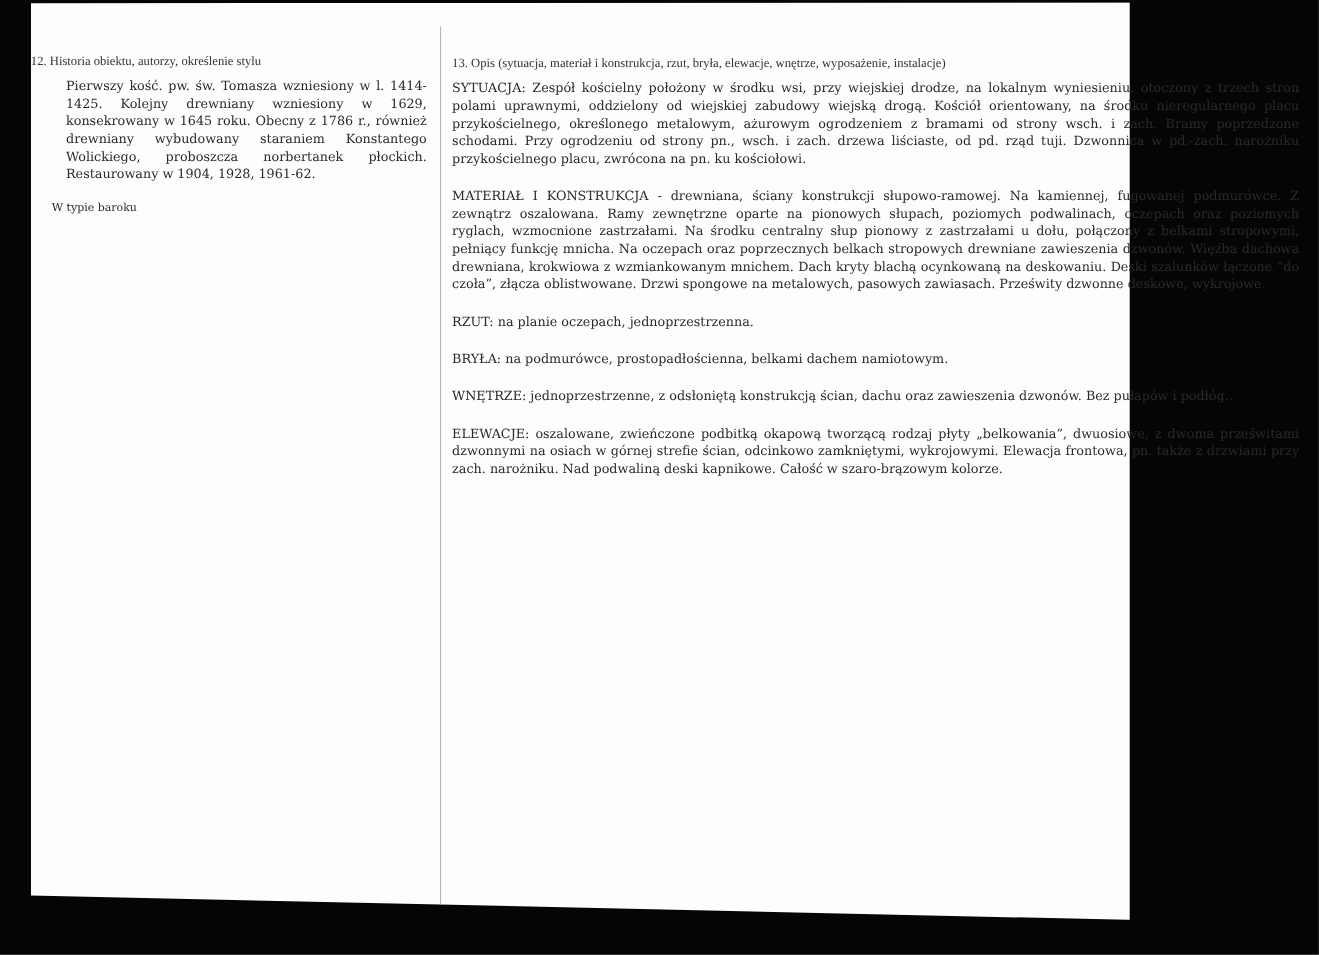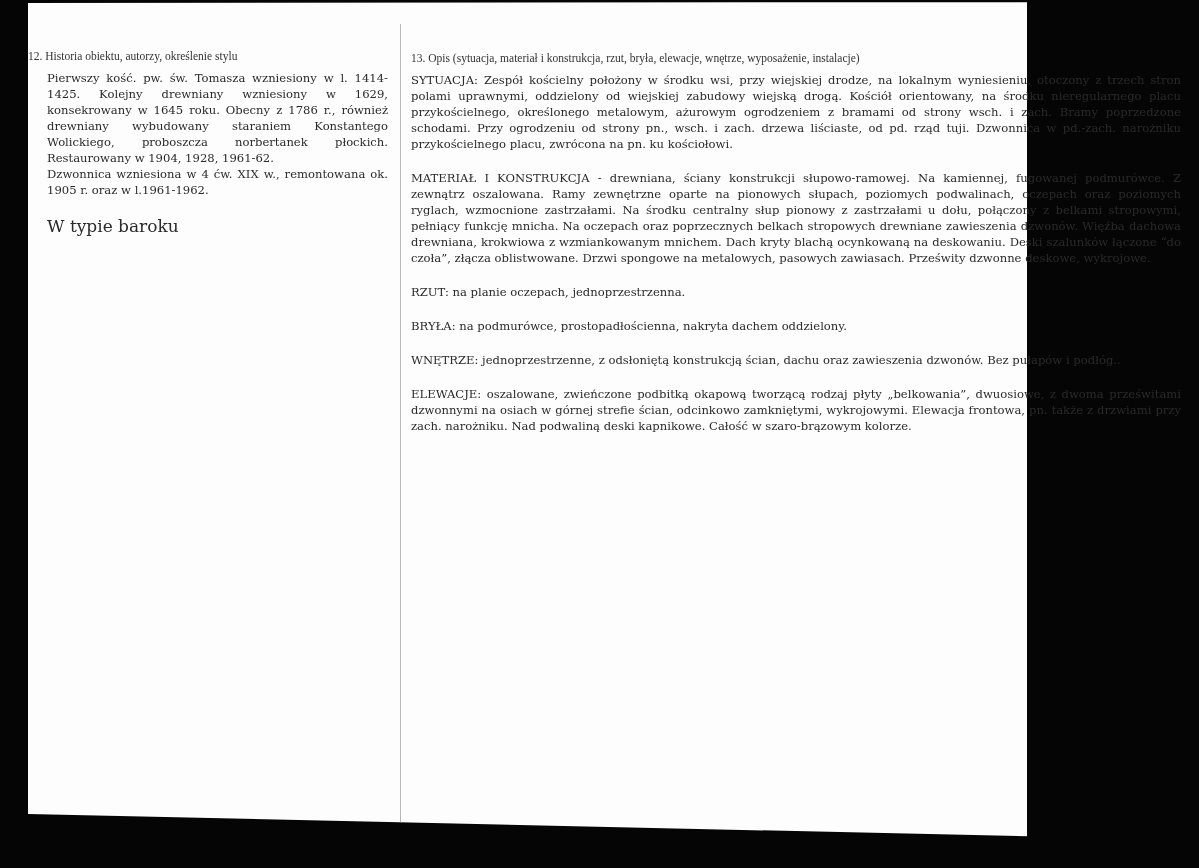--- a/index.html
+++ b/index.html
@@ -19,40 +19,39 @@
     .col-right { position: absolute; left: 383px; top: 50px; width: 770px; }
     .heading {
       font-family: "Liberation Serif", serif; font-size: 11.5px; color: #333;
       margin: 0 0 8px 0;
     }
     .col-left .heading { margin-left: 0; }
     .body-text {
       font-family: "DejaVu Serif", serif; font-size: 11.6px; line-height: 16px; color: #2a2a2a;
       text-align: justify; margin: 0;
     }
-    .col-left .body-text { padding-left: 19px; }
+    .col-left .body-text { padding-left: 32px; }
     .col-right .body-text { padding-left: 0; }
     .para { margin-bottom: 18px; }
-    .style-note { margin-top: 18px; padding-left: 19px; font-size: 17px; color: #2a2a2a; }
+    .style-note { margin-top: 18px; padding-left: 19px; font-size: 10px; color: #2a2a2a; }
   </style>
 </head>
 <body>
 
 <div class="page">
   <div class="col-left">
     <p class="heading">12. Historia obiektu, autorzy, określenie stylu</p>
     <p class="body-text">Pierwszy kość. pw. św. Tomasza wzniesiony w l. 1414-1425. Kolejny drewniany wzniesiony w 1629, konsekrowany w 1645 roku. Obecny z 1786 r., również drewniany wybudowany staraniem Konstantego Wolickiego, proboszcza norbertanek płockich. Restaurowany w 1904, 1928, 1961-62.</p>
-    <p class="body-text">Dzwonnica wzniesiona w 4 ćw. XIX w., remontowana ok. 1905 r. oraz w l.1961-1962.</p>
     <p class="style-note">W typie baroku</p>
   </div>
 
   <div class="divider"></div>
 
   <div class="col-right">
     <p class="heading">13. Opis (sytuacja, materiał i konstrukcja, rzut, bryła, elewacje, wnętrze, wyposażenie, instalacje)</p>
     <p class="body-text para">SYTUACJA: Zespół kościelny położony w środku wsi, przy wiejskiej drodze, na lokalnym wyniesieniu, otoczony z trzech stron polami uprawnymi, oddzielony od wiejskiej zabudowy wiejską drogą. Kościół orientowany, na środku nieregularnego placu przykościelnego, określonego metalowym, ażurowym ogrodzeniem z bramami od strony wsch. i zach. Bramy poprzedzone schodami. Przy ogrodzeniu od strony pn., wsch. i zach. drzewa liściaste, od pd. rząd tuji. Dzwonnica w pd.-zach. narożniku przykościelnego placu, zwrócona na pn. ku kościołowi.</p>
     <p class="body-text para">MATERIAŁ I KONSTRUKCJA - drewniana, ściany konstrukcji słupowo-ramowej. Na kamiennej, fugowanej podmurówce. Z zewnątrz oszalowana. Ramy zewnętrzne oparte na pionowych słupach, poziomych podwalinach, oczepach oraz poziomych ryglach, wzmocnione zastrzałami. Na środku centralny słup pionowy z zastrzałami u dołu, połączony z belkami stropowymi, pełniący funkcję mnicha. Na oczepach oraz poprzecznych belkach stropowych drewniane zawieszenia dzwonów. Więźba dachowa drewniana, krokwiowa z wzmiankowanym mnichem. Dach kryty blachą ocynkowaną na deskowaniu. Deski szalunków łączone “do czoła”, złącza oblistwowane. Drzwi spongowe na metalowych, pasowych zawiasach. Prześwity dzwonne deskowe, wykrojowe.</p>
     <p class="body-text para">RZUT: na planie oczepach, jednoprzestrzenna.</p>
-    <p class="body-text para">BRYŁA: na podmurówce, prostopadłościenna, nakryta dachem oddzielony.</p>
+    <p class="body-text para">BRYŁA: na podmurówce, prostopadłościenna, belkami dachem namiotowym.</p>
     <p class="body-text para">WNĘTRZE: jednoprzestrzenne, z odsłoniętą konstrukcją ścian, dachu oraz zawieszenia dzwonów. Bez pułapów i podłóg..</p>
     <p class="body-text para">ELEWACJE: oszalowane, zwieńczone podbitką okapową tworzącą rodzaj płyty „belkowania”, dwuosiowe, z dwoma prześwitami dzwonnymi na osiach w górnej strefie ścian, odcinkowo zamkniętymi, wykrojowymi. Elewacja frontowa, pn. także z drzwiami przy zach. narożniku. Nad podwaliną deski kapnikowe. Całość w szaro-brązowym kolorze.</p>
   </div>
 </div>
 
 </body></html>

